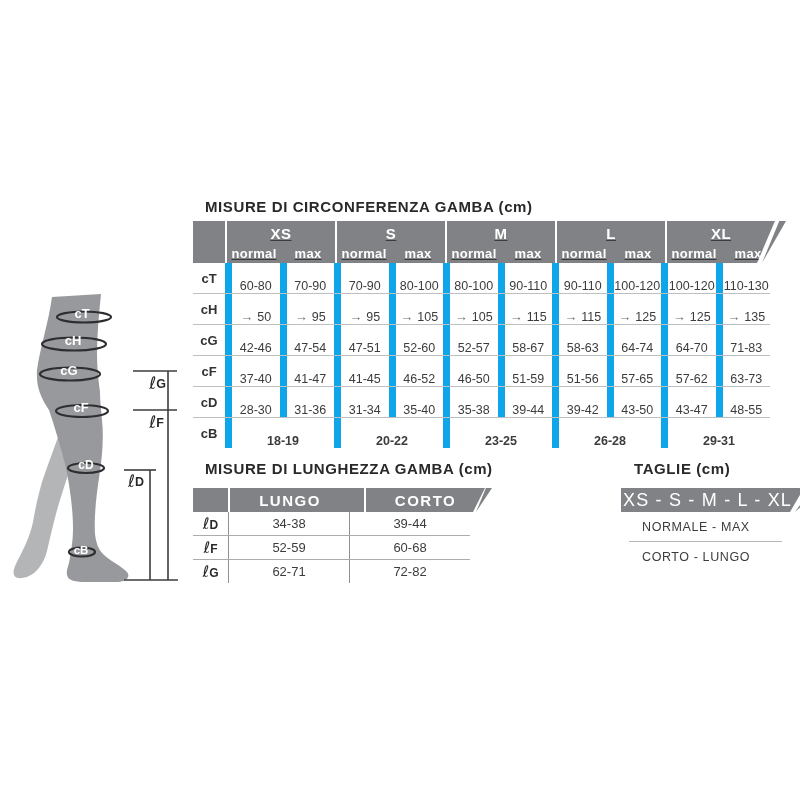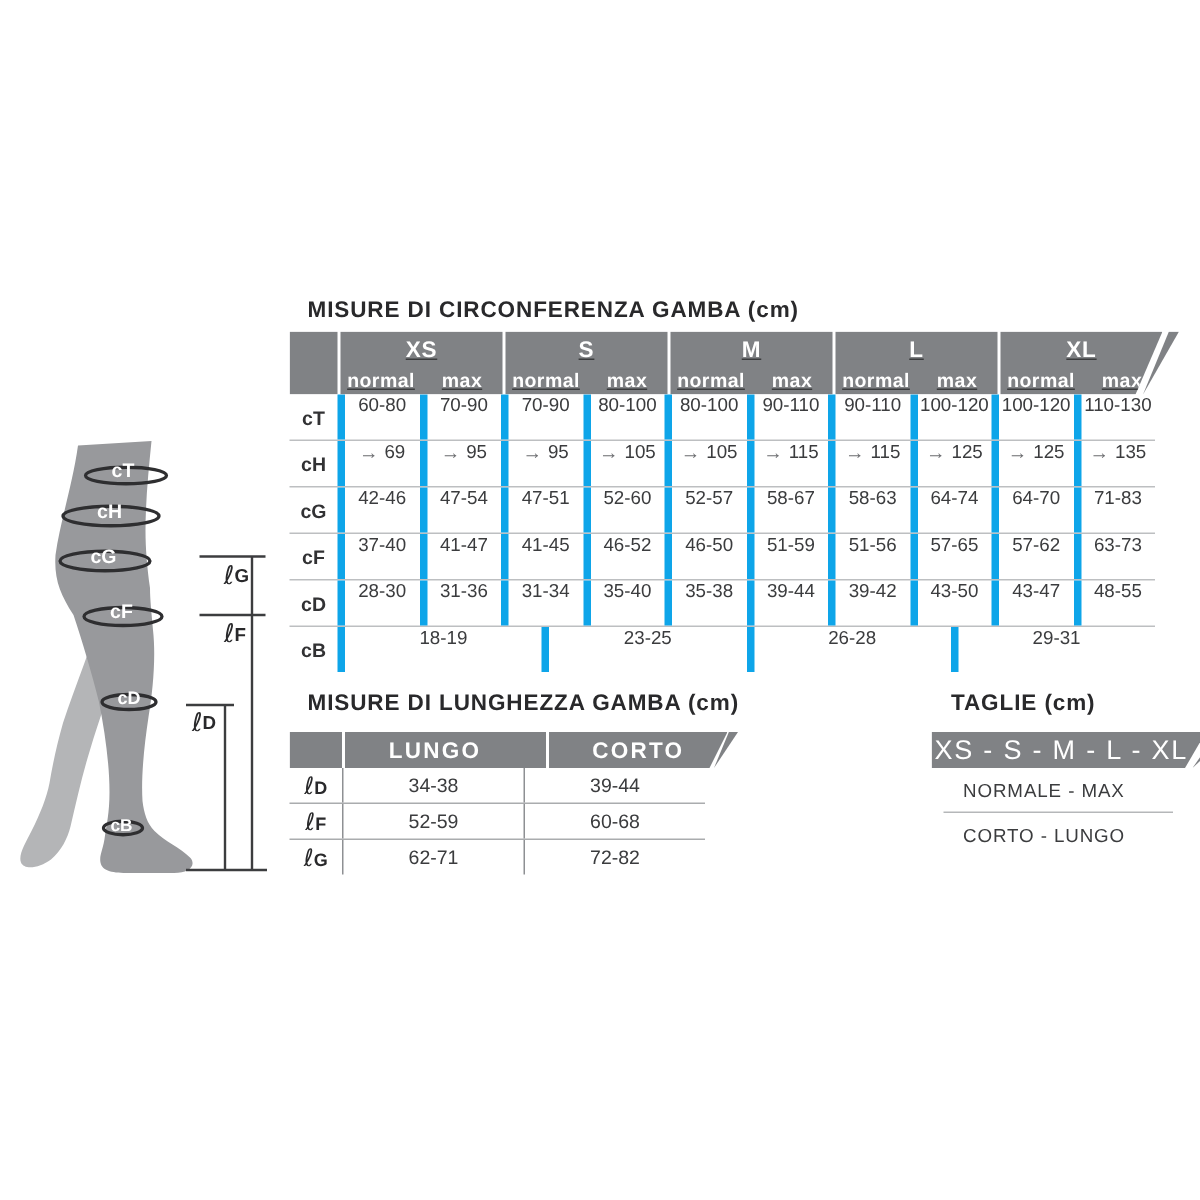--- a/index.html
+++ b/index.html
@@ -21,23 +21,23 @@
              font-weight:bold;font-size:15px;letter-spacing:.5px;}
   .circ-sub{flex:1;display:flex;align-items:center;}
   .circ-subcell{flex:1;text-align:center;font-weight:bold;font-size:13px;letter-spacing:.3px;}
   .hdr-sliver{position:absolute;left:569px;top:0;width:24px;height:42px;background:#808285;
               clip-path:polygon(0 100%,72% 0,100% 0);}
   .circ-body{width:577px;}
   .c-row{display:flex;height:30px;border-bottom:1px solid #bdbfc1;}
   .c-row:last-child{border-bottom:none;}
   .c-row-label{width:32px;display:flex;align-items:center;justify-content:center;
                font-weight:bold;font-size:13px;color:#323234;}
-  .c-cell{flex:1;display:flex;align-items:flex-start;justify-content:center;
-          border-left:5px solid #0ea5e9;font-size:12.5px;color:#3b3c3e;white-space:nowrap;}
-  .c-row.bold .c-cell{font-weight:normal;}
+  .c-cell{flex:1;display:flex;align-items:flex-end;justify-content:center;
+          border-left:7px solid #0ea5e9;font-size:12.5px;color:#3b3c3e;white-space:nowrap;}
+  .c-row.bold .c-cell{font-weight:bold;}
   .c-arrow{color:#6d6e71;margin-right:4px;font-size:13px;}
 
   
   .len{position:absolute;left:193px;top:453px;width:320px;}
   .len .sec-title{padding-top:6px;}
   .len-header{position:relative;margin-top:9px;height:24px;width:310px;}
   .len-hdr-main{position:absolute;left:0;top:0;width:292px;height:24px;display:flex;gap:2px;
                 clip-path:polygon(0 0,100% 0,calc(100% - 12px) 100%,0 100%);}
   .len-hdr-label{width:35px;background:#808285;}
   .len-hdr-col{background:#808285;color:#fff;display:flex;align-items:center;justify-content:center;
@@ -194,21 +194,21 @@
             <span>100-120</span>
           </div>
           <div class="c-cell">
             <span>110-130</span>
           </div>
         </div>
         <div class="c-row">
           <div class="c-row-label">cH</div>
           <div class="c-cell">
             <span class="c-arrow">→</span>
-            <span>69</span>
+            <span>50</span>
           </div>
           <div class="c-cell">
             <span class="c-arrow">→</span>
             <span>95</span>
           </div>
           <div class="c-cell">
             <span class="c-arrow">→</span>
             <span>95</span>
           </div>
           <div class="c-cell">
@@ -336,20 +336,23 @@
             <span>43-47</span>
           </div>
           <div class="c-cell">
             <span>48-55</span>
           </div>
         </div>
         <div class="c-row bold">
           <div class="c-row-label">cB</div>
           <div class="c-cell">
             <span>18-19</span>
+          </div>
+          <div class="c-cell">
+            <span>20-22</span>
           </div>
           <div class="c-cell">
             <span>23-25</span>
           </div>
           <div class="c-cell">
             <span>26-28</span>
           </div>
           <div class="c-cell">
             <span>29-31</span>
           </div>

